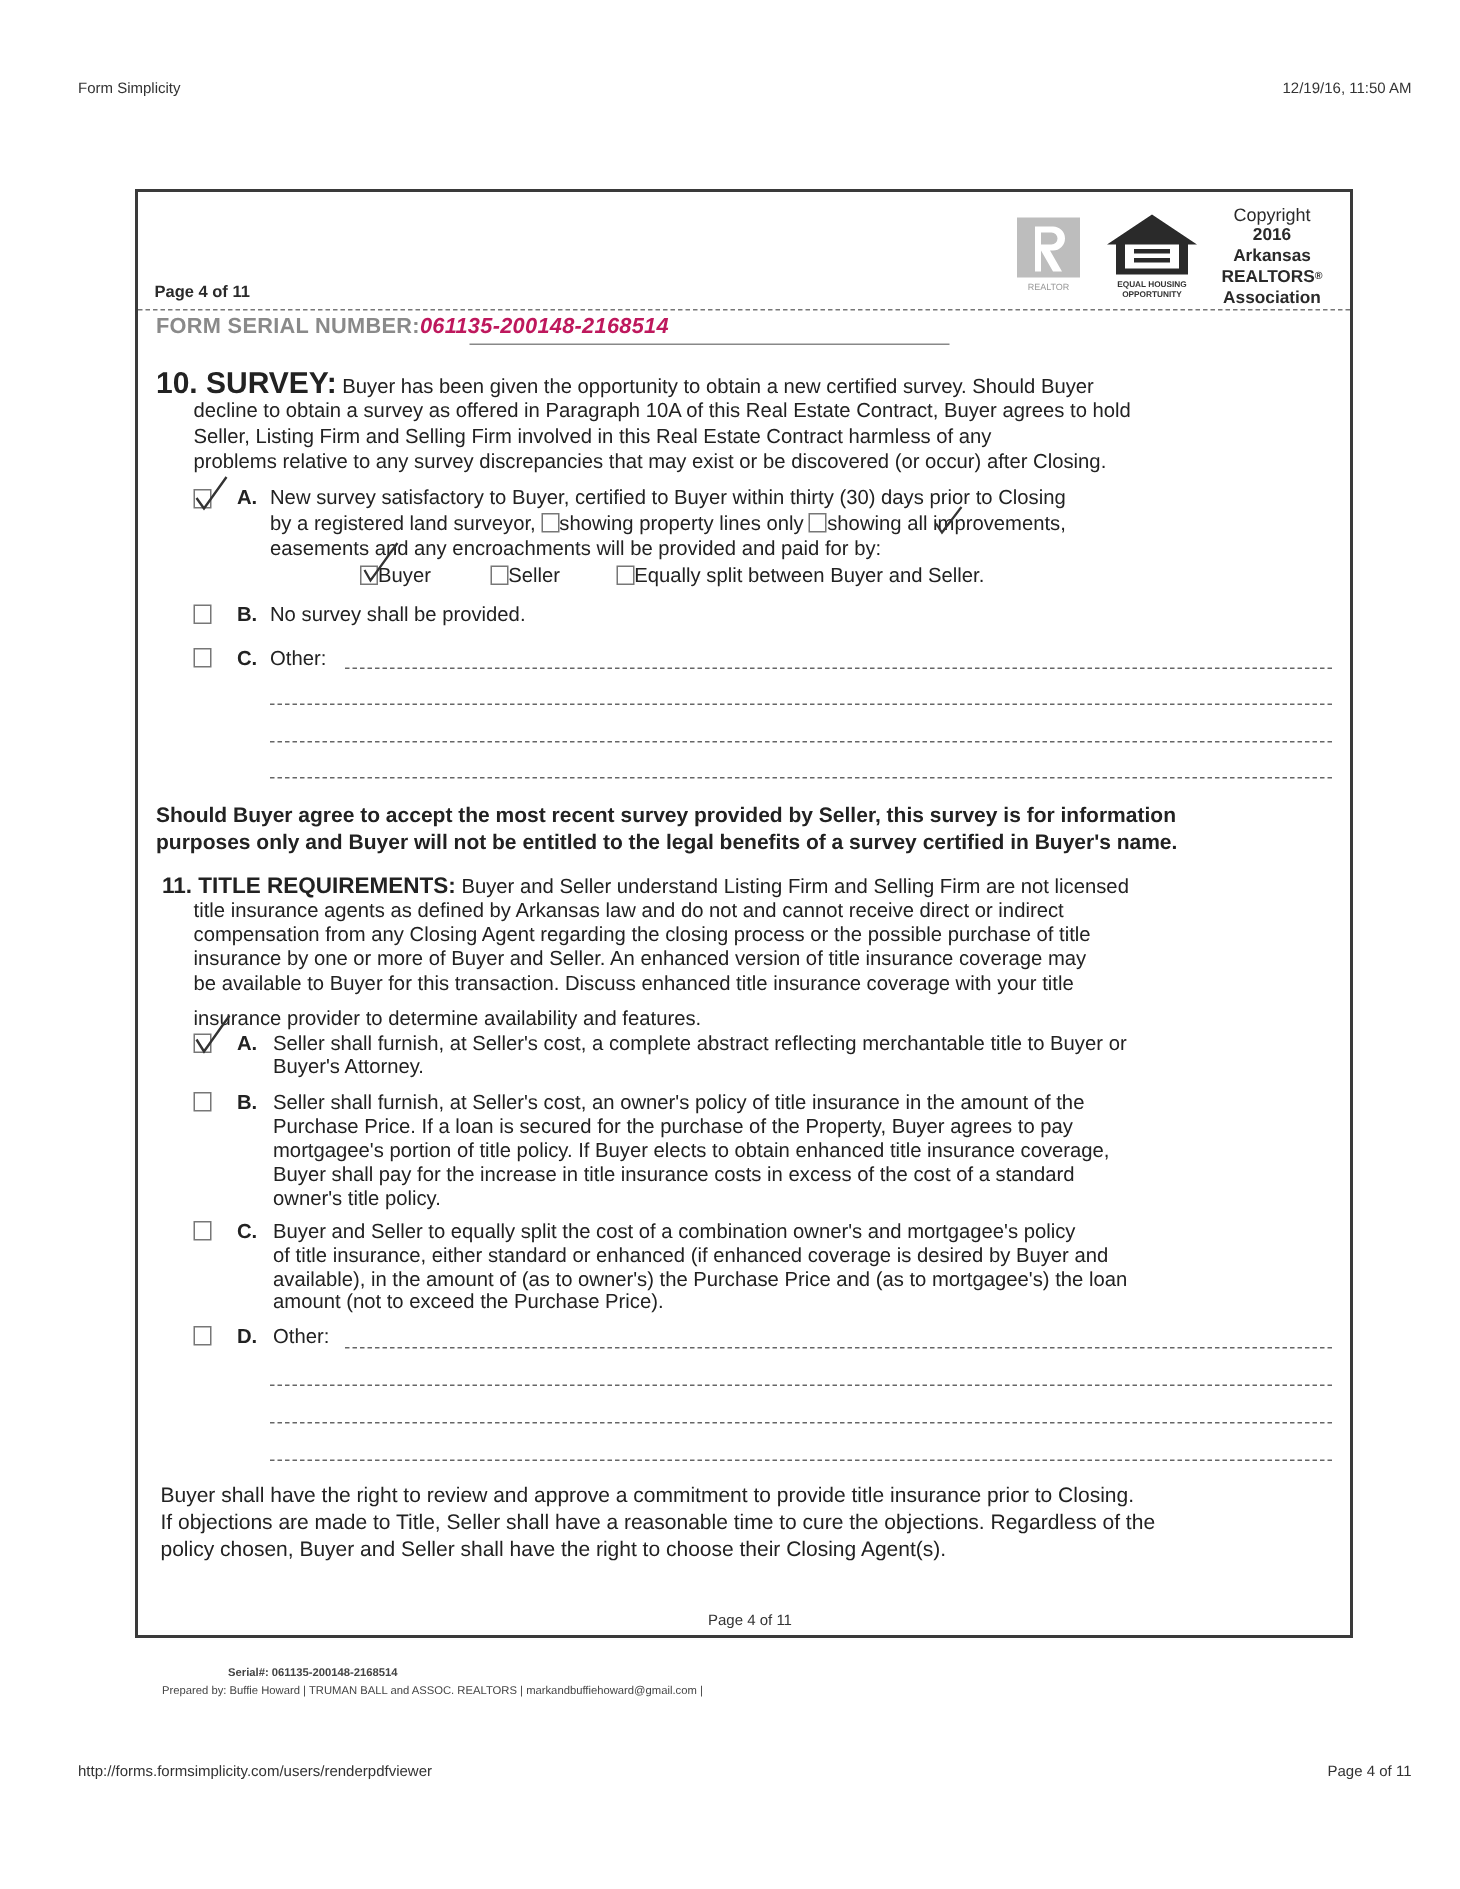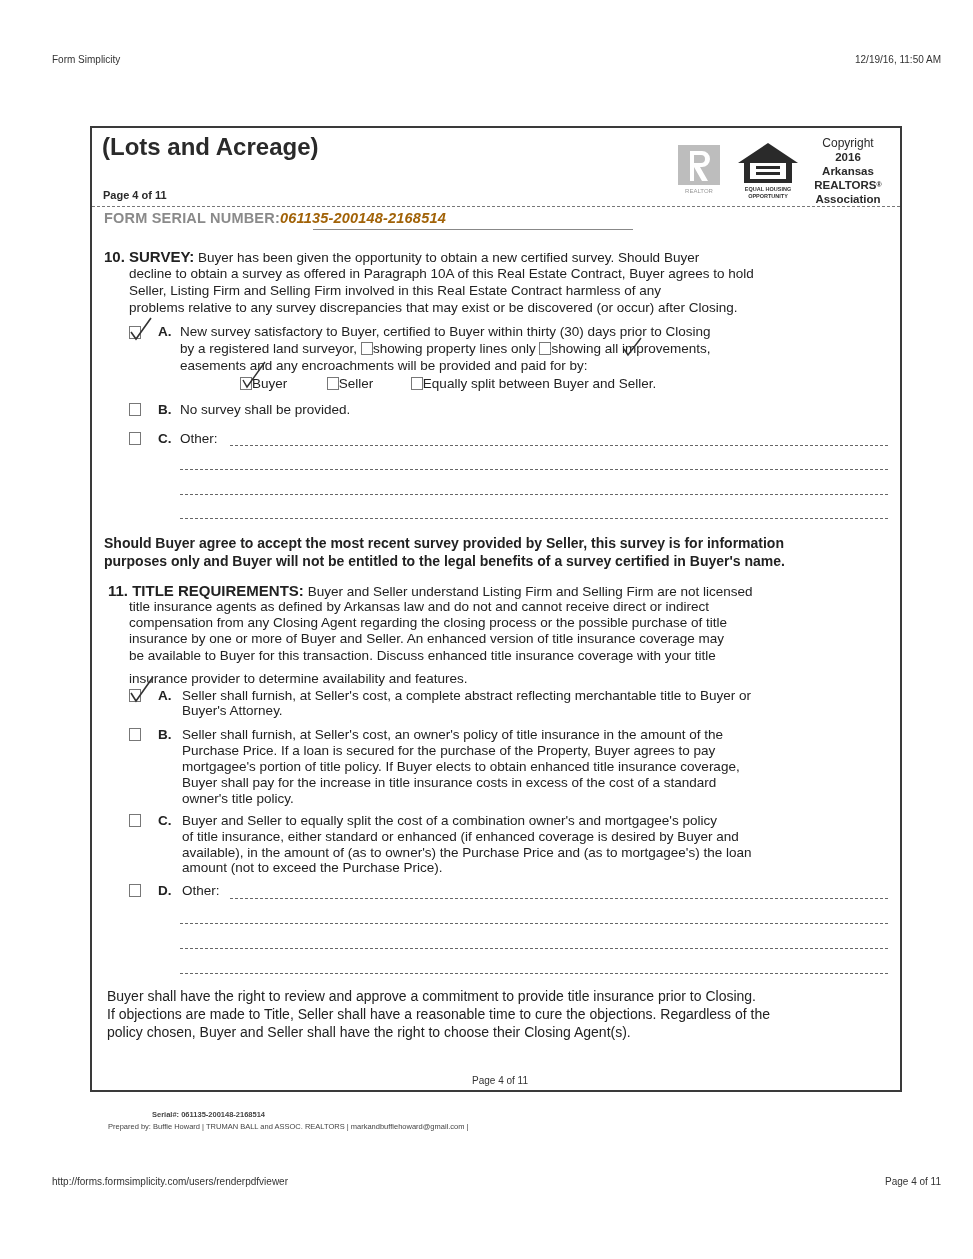--- a/index.html
+++ b/index.html
@@ -6,21 +6,21 @@
   body { width:973px; height:1259px; position:relative; overflow:hidden;
          font-family:"Liberation Sans", sans-serif; color:#222; }
   .abs { position:absolute; }
   .hdr-small { font-size:10px; color:#333; }
   .frame { position:absolute; left:90px; top:126px; width:812px; height:966px;
            border:2px solid #3a3a3a; box-sizing:border-box; }
   .title { position:absolute; left:102px; top:134px; font-size:24px; font-weight:bold; line-height:26px; color:#2a2a2a; }
   .pageof { position:absolute; left:103px; top:189px; font-size:11px; font-weight:bold; color:#2a2a2a; }
   .rule { position:absolute; height:0; border-top:1px dashed #777; }
   .serial-label { position:absolute; left:104px; top:210px; font-size:14.5px; font-weight:bold; color:#8a8a8a; letter-spacing:0.2px; }
-  .serial-val { font-style:italic; color:#a16207; }
+  .serial-val { font-style:italic; color:#be185d; }
   .serial-line { position:absolute; left:313px; top:229px; width:320px; border-top:1px solid #888; }
   .copy { position:absolute; left:800px; top:136px; width:96px; text-align:center; font-size:11.5px; font-weight:bold; line-height:14px; color:#2a2a2a; }
   .copy .sup { font-size:7px; vertical-align:top; }
   .realtor { position:absolute; left:676px; top:143px; width:46px; height:52px; }
   .eho { position:absolute; left:736px; top:141px; width:64px; height:60px; }
   .p { position:absolute; font-size:13.5px; line-height:17px; color:#222; }
   .b { font-weight:bold; }
   .cb { position:absolute; width:12px; height:13px; border:1px solid #777; background:#fff; box-sizing:border-box; }
   .cbi { display:inline-block; width:12px; height:13px; border:1px solid #777; vertical-align:-2px; box-sizing:border-box; position:relative; }
   .check { position:absolute; pointer-events:none; }
@@ -29,21 +29,20 @@
 </style>
 </head>
 <body>
 
 <div class="abs hdr-small" style="left:52px;top:54px;">Form Simplicity</div>
 <div class="abs hdr-small" style="right:32px;top:54px;">12/19/16, 11:50 AM</div>
 
 <div class="frame"></div>
 
 <div class="title">
-  <div>(Lots and Acreage)</div>
 </div>
 <div class="pageof">Page 4 of 11</div>
 
 <svg class="realtor" viewBox="0 0 46 52">
   <rect x="2" y="2" width="42" height="40" fill="#bdbdbd"></rect>
   <path d="M14 8 h12 a8 8 0 0 1 0 16 h-2 l8 14 h-6 l-8 -14 v14 h-4 z M18 12 v8 h7 a4 4 0 0 0 0 -8 z" fill="#fff"></path>
   <text x="23" y="50" font-size="6" text-anchor="middle" fill="#999" font-family="Liberation Sans, sans-serif">REALTOR</text>
 </svg>
 <svg class="eho" viewBox="0 0 64 60">
   <path d="M32 2 L2 22 L8 22 L8 42 L56 42 L56 22 L62 22 Z" fill="#2a2a2a"></path>
@@ -61,21 +60,21 @@
   <div>Association</div>
 </div>
 
 <div class="rule" style="left:92px;top:206px;width:808px;"></div>
 <div class="serial-label">
   <span>FORM SERIAL NUMBER:</span><span class="serial-val">061135-200148-2168514</span>
 </div>
 <div class="serial-line"></div>
 
 <div class="p" style="left:104px;top:248px;">
-  <span class="b" style="font-size:15px;">10. SURVEY:</span>
+  <span class="b" style="font-size:20px;">10. SURVEY:</span>
   <span>Buyer has been given the opportunity to obtain a new certified survey.  Should Buyer</span>
 </div>
 <div class="p" style="left:129px;top:265px;">decline to obtain a survey as offered in Paragraph 10A of this Real Estate Contract, Buyer agrees to hold</div>
 <div class="p" style="left:129px;top:282px;">Seller, Listing Firm and Selling Firm involved in this Real Estate Contract harmless of any</div>
 <div class="p" style="left:129px;top:299px;">problems relative to any survey discrepancies that may exist or be discovered (or occur) after Closing.</div>
 
 <div class="cb" style="left:129px;top:326px;"></div>
 <svg class="check" style="left:127px;top:316px;" width="28" height="26">
     <path d="M4 16 L9 23 L24 2" stroke="#333" stroke-width="1.6" fill="none"></path>
   </svg>

